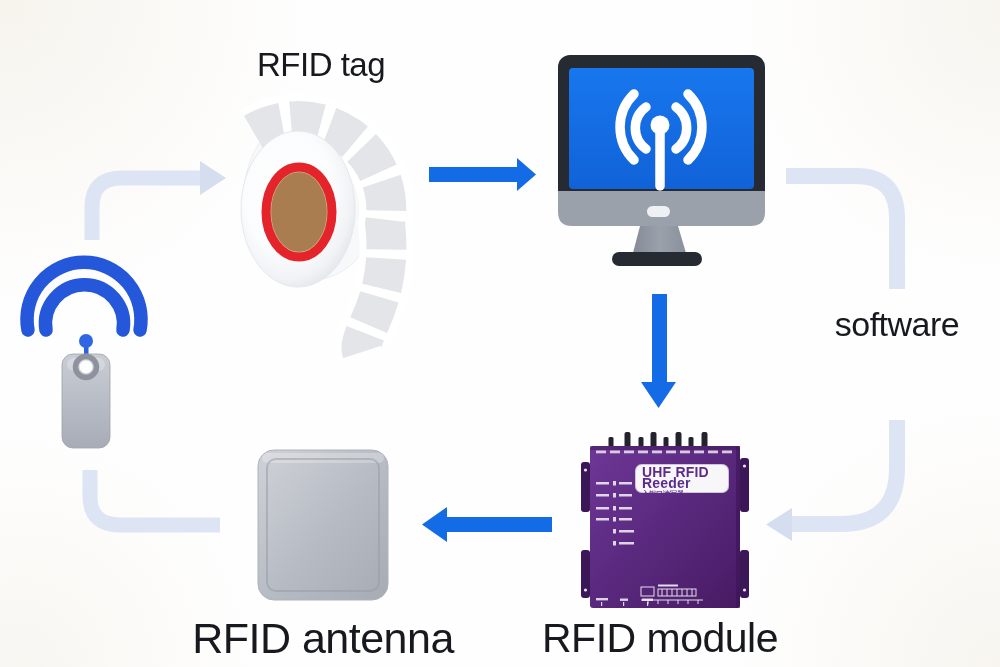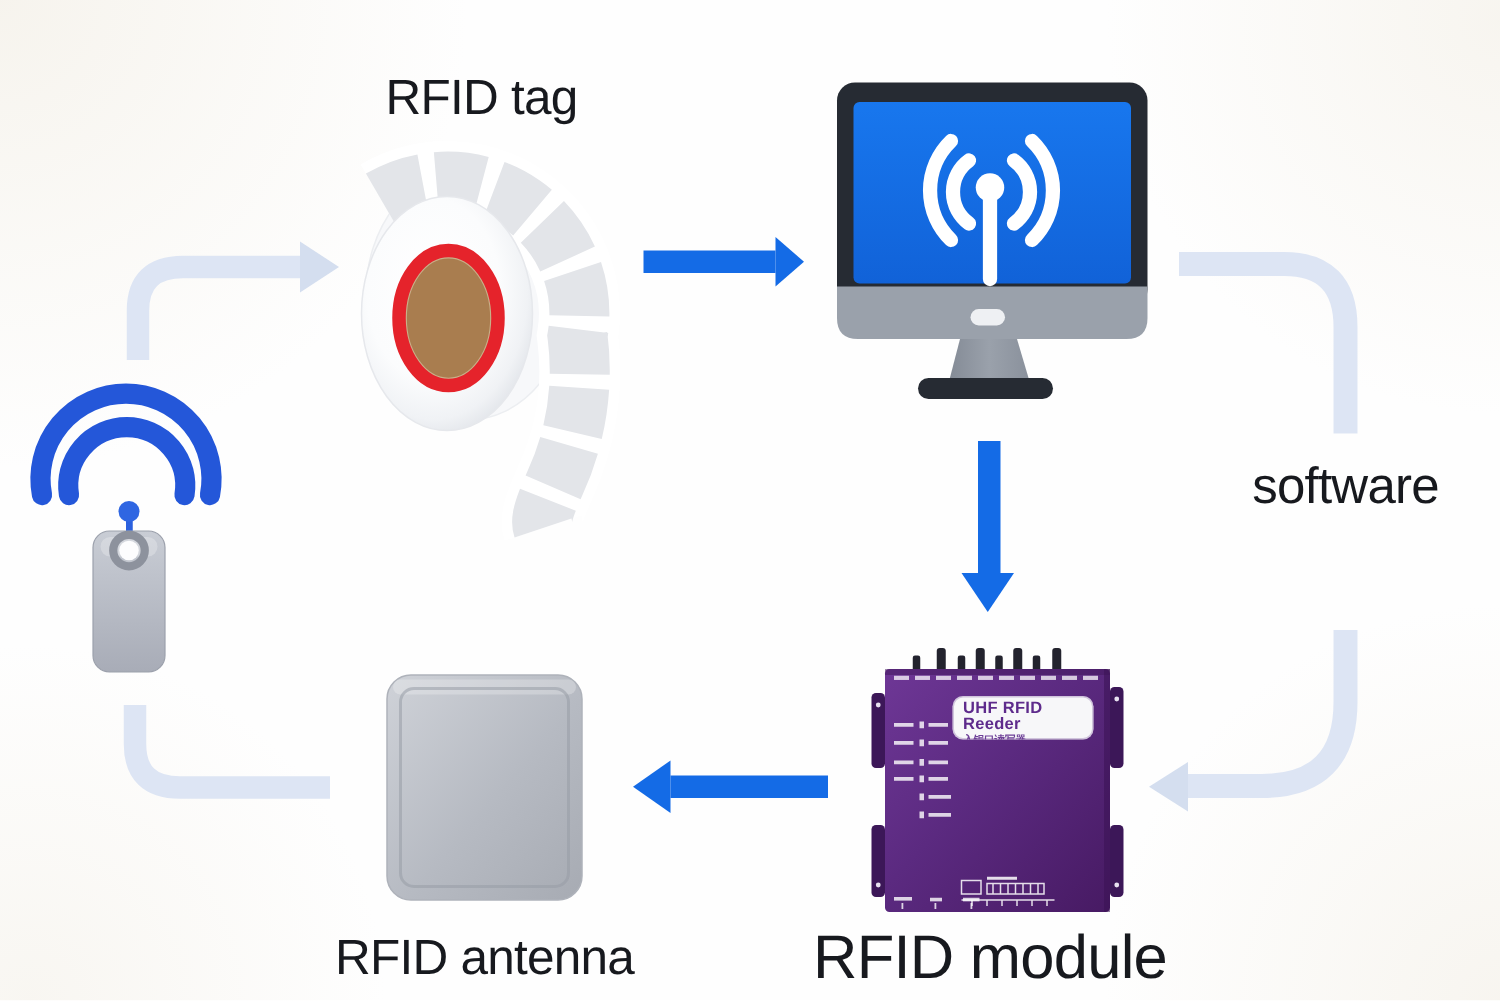--- a/index.html
+++ b/index.html
@@ -15,28 +15,28 @@
       #fefefe;
   }
   .diagram-svg{position:absolute; left:0; top:0;}
   .lbl{
     position:absolute; transform:translateX(-50%);
     color:#17191e; font-size:33px; font-weight:500; letter-spacing:-0.5px;
     white-space:nowrap; line-height:40px;
   }
   #lbl-rfid-tag{left:321px; top:45px;}
   #lbl-software{left:897px; top:300px; font-size:34px; line-height:48px; text-align:right;}
-  #lbl-antenna{left:323px; top:618px; font-size:33px;text-align:right;}
+  #lbl-antenna{left:323px; top:618px; font-size:43px;text-align:right;}
   #lbl-module{left:660px; top:618px; font-size:41px;}
   .sticker{
     position:absolute; left:635px; top:464px; width:94px; height:29px;
     background:#f7f7f9; border-radius:7px; box-shadow:0 0 0 1px rgba(90,45,135,.25) inset;
     color:#5e2b8c; padding:3px 0 0 7px; box-sizing:border-box; overflow:hidden;
   }
-  .sticker .l1{display:block; font-size:11px; font-weight:bold; letter-spacing:.2px; line-height:11px;}
+  .sticker .l1{display:block; font-size:14px; font-weight:bold; letter-spacing:.2px; line-height:11px;}
   .sticker .l2{display:block; font-size:7px; font-weight:bold; line-height:9px; opacity:.9;}
 </style>
 </head>
 <body>
 
 <div class="stage">
 
   <svg class="diagram-svg" width="1000" height="667" viewBox="0 0 1000 667">
     <defs>
       <radialGradient id="rollFace" cx="42%" cy="40%" r="65%">

